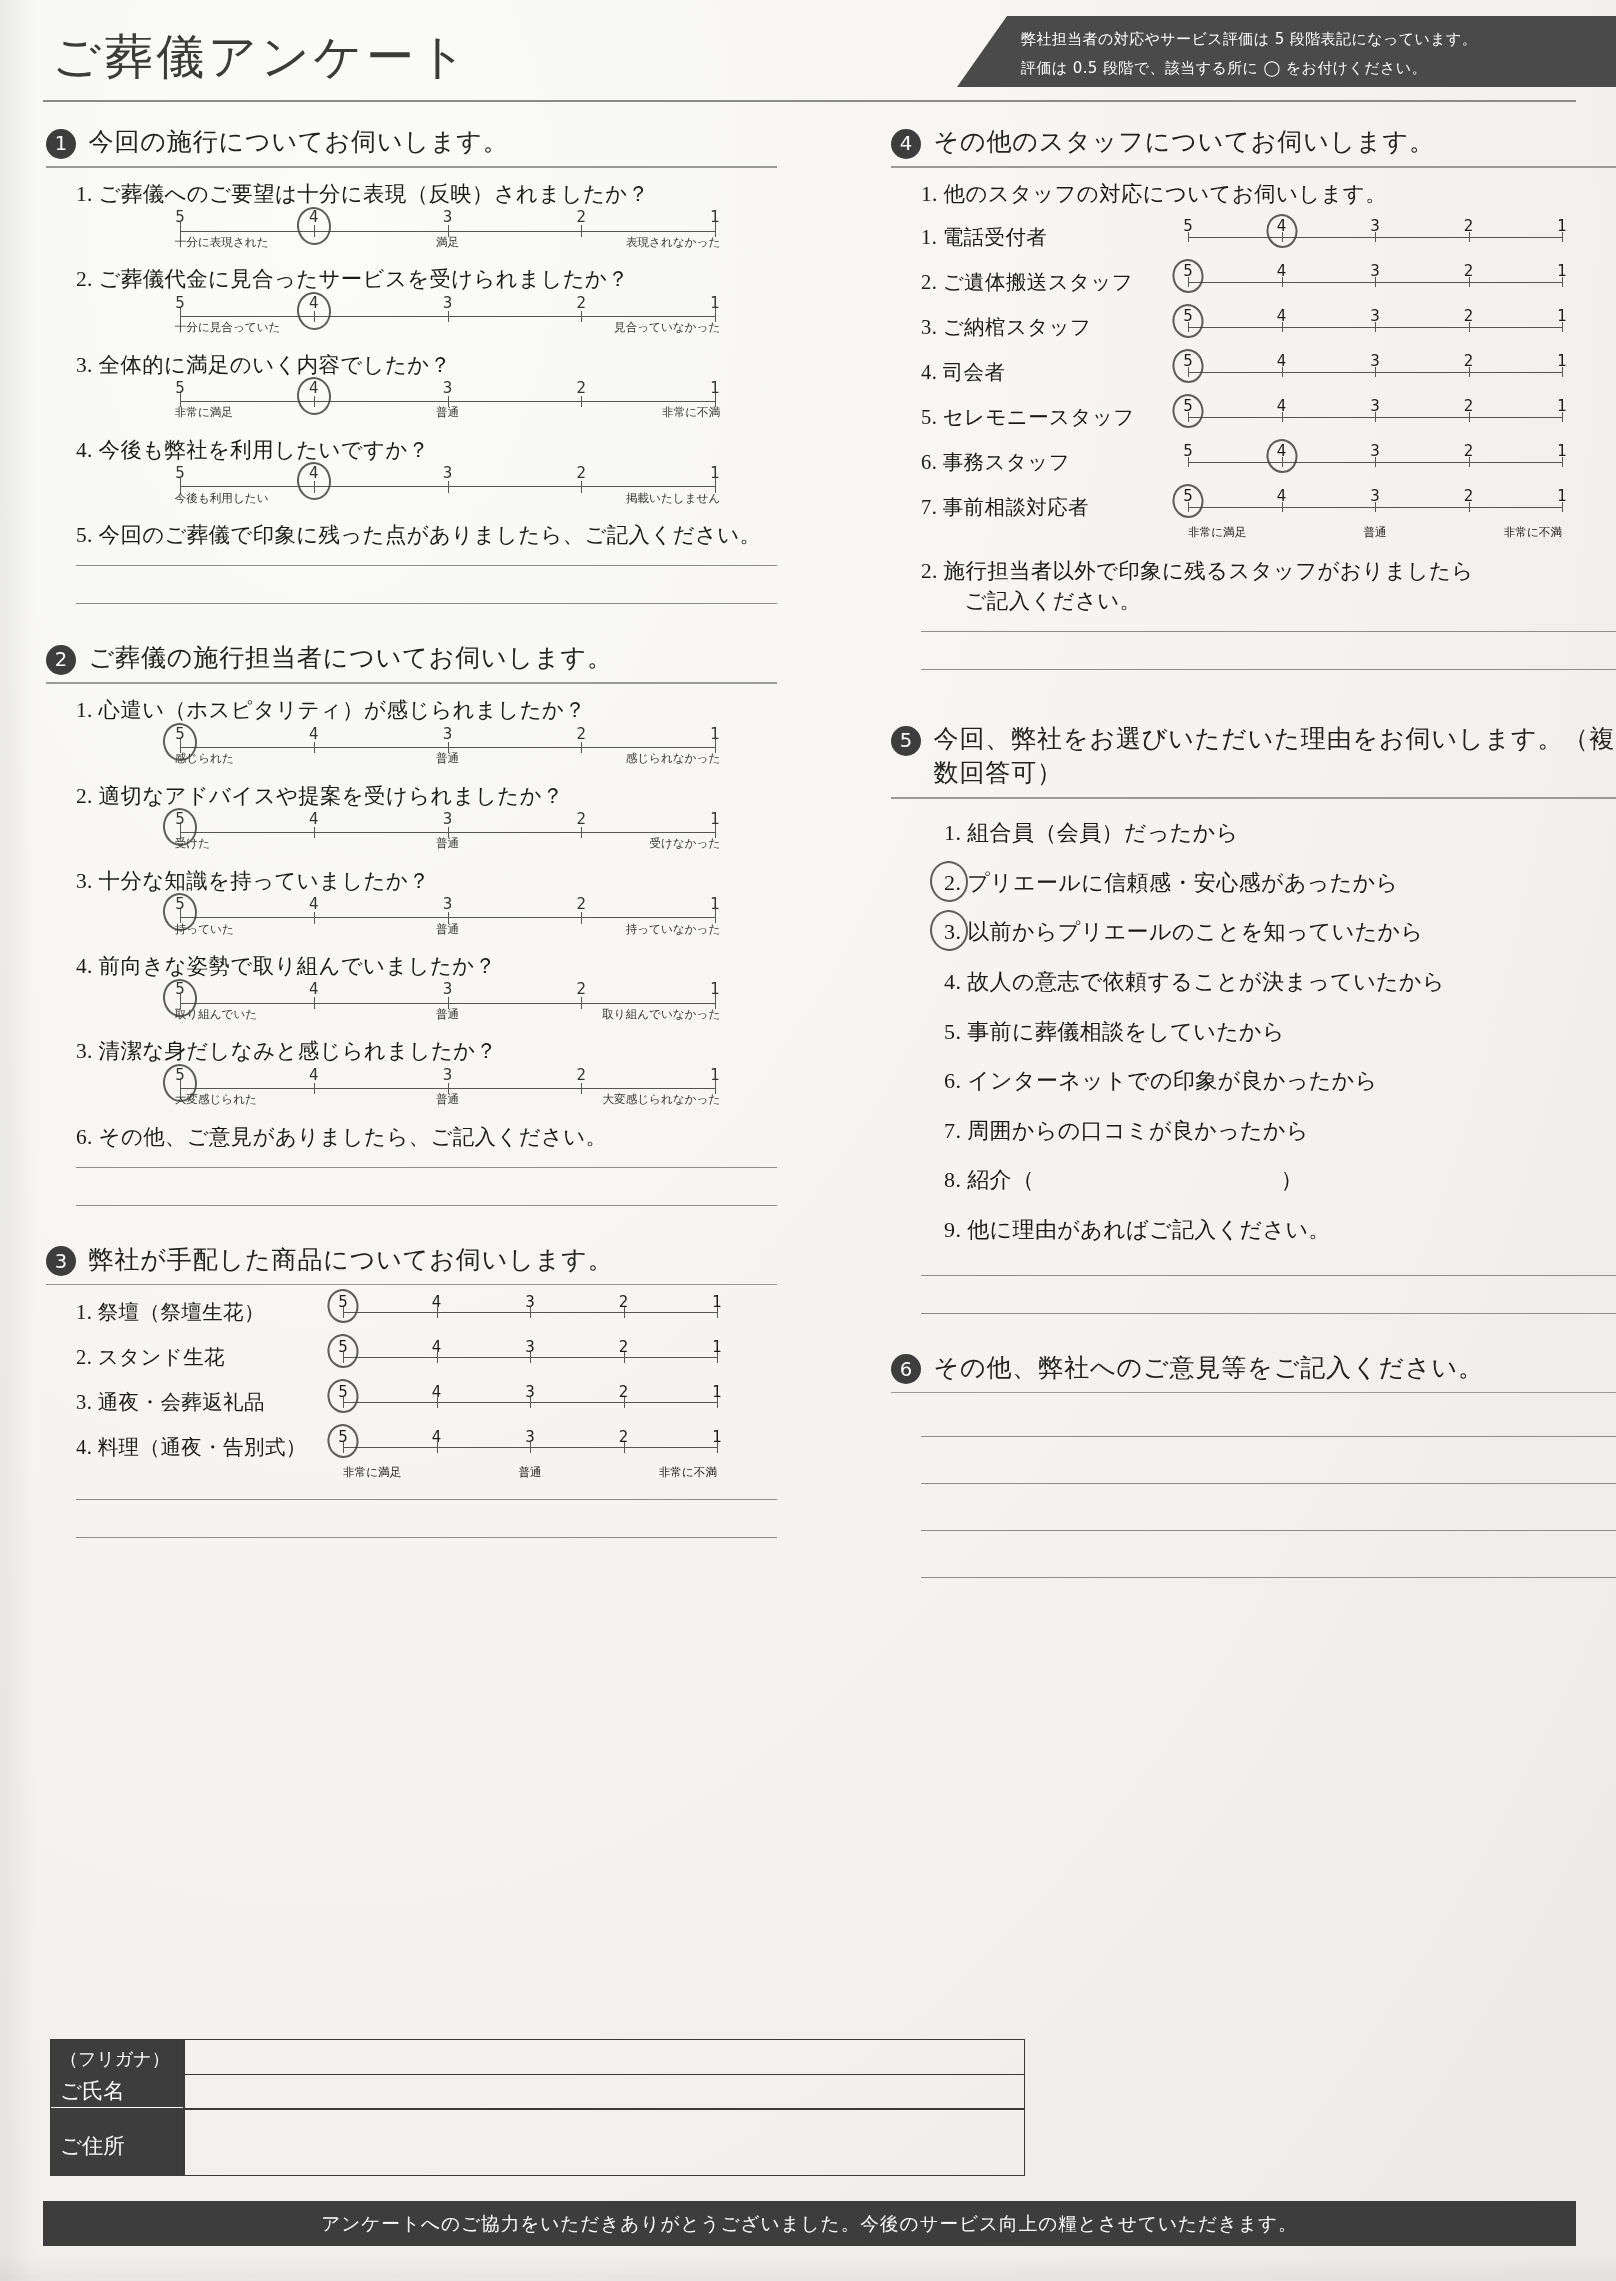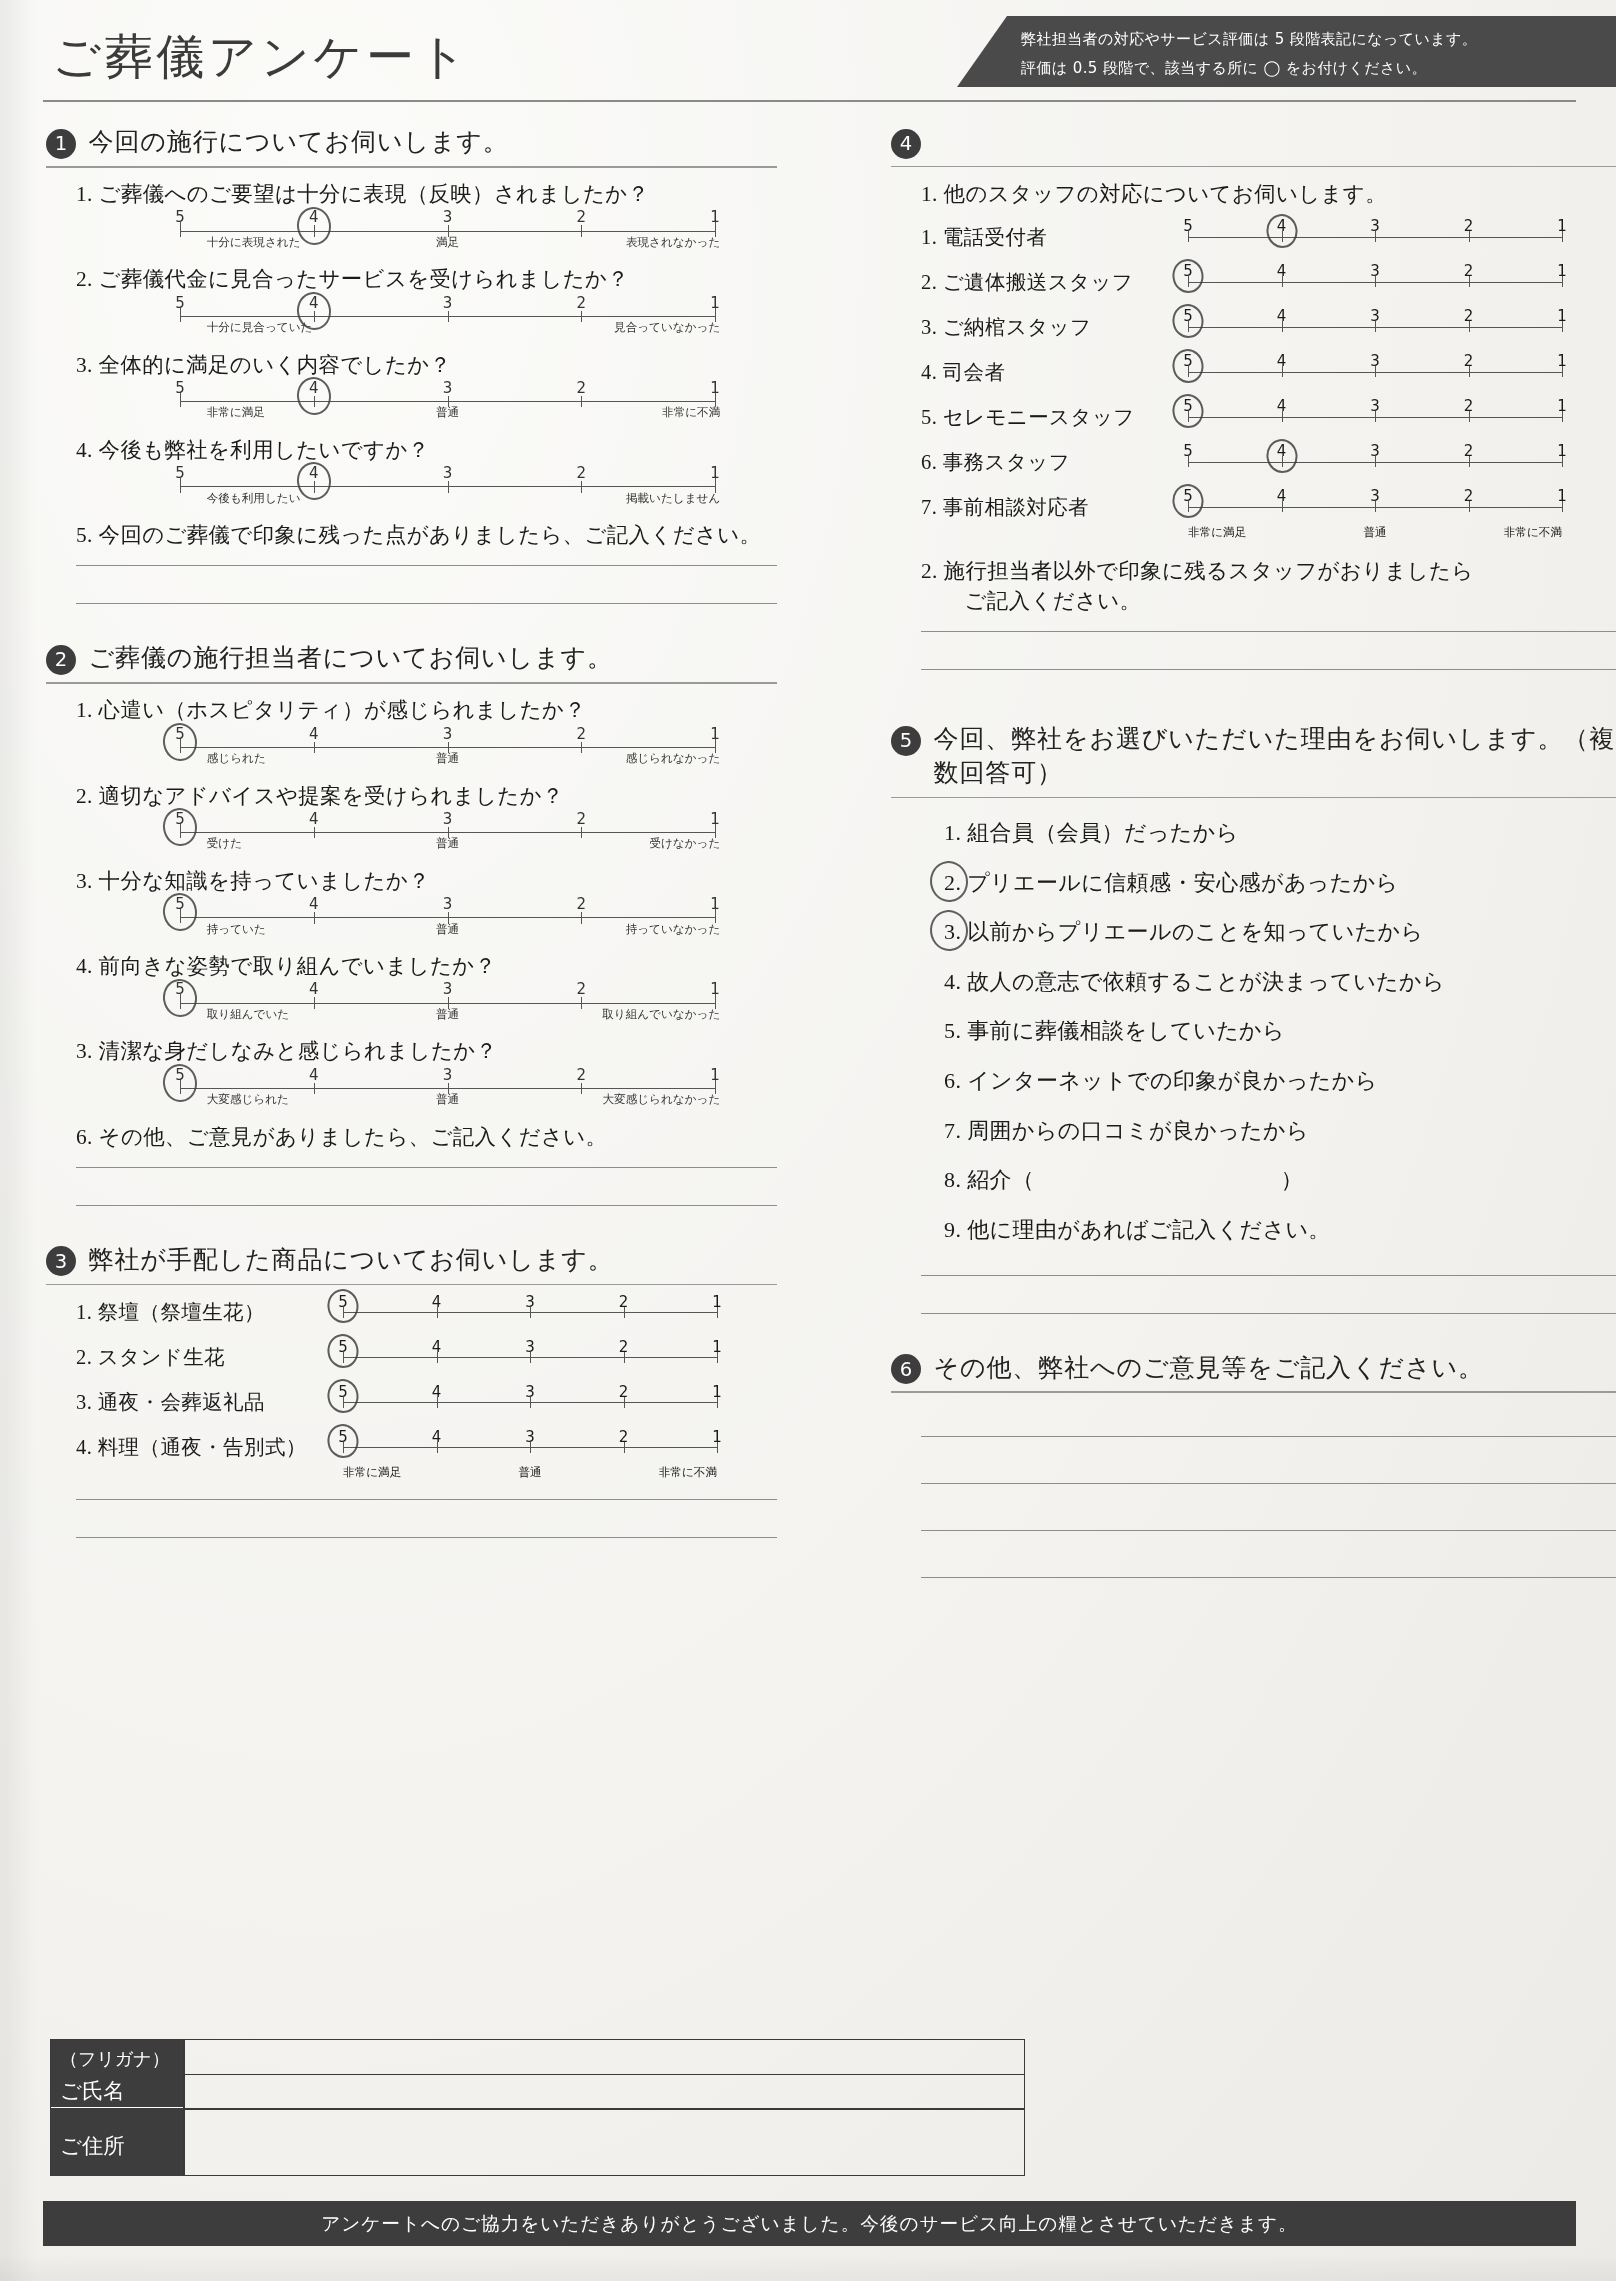--- a/index.html
+++ b/index.html
@@ -59,21 +59,21 @@
 
   .q{font-size:21.4px;margin:12.5px 0 1.8px 30px;letter-spacing:0.4px;line-height:1.4;}
 
   
   .scale{position:relative;height:41px;margin-left:134px;width:535px;}
   .scale .axis{position:absolute;left:0;right:0;top:18.7px;height:0.9px;background:#555;}
   .scale .tick{position:absolute;top:13.4px;width:0.9px;height:11.6px;background:#555;}
   .scale .tickend{position:absolute;top:9.8px;width:0.9px;height:15px;background:#555;}
   .scale .numlab{position:absolute;top:-3.6px;font-size:15px;color:#333;transform:translateX(-50%);font-family:"DejaVu Sans", sans-serif;}
   .scale .endlab{position:absolute;top:23px;font-size:11.6px;color:#333;white-space:nowrap;font-family:"DejaVu Sans", sans-serif;}
-  .scale .endlab.l{left:-5.3px;margin-left:32px;}
+  .scale .endlab.l{left:-5.3px;}
   .scale .endlab.c{left:50%;transform:translateX(-50%);}
   .scale .endlab.r{right:-5.3px;}
   .circ{
     position:absolute;top:-5.3px;width:30px;height:34px;
     border:2.2px solid #3a3a3a;border-radius:50%;
     transform:translateX(-50%) rotate(-8deg);
     opacity:0.82;
   }
 
   .writelines{margin:14.3px 0 0 30px;}
@@ -423,20 +423,21 @@
           <div class="wl"></div>
       </div>
     </div>
   </div>
 
   <div class="col col-r">
 
     <div class="sec">
       <div class="sec-head">
         <div class="num">4</div>
+        <div class="sec-title">その他のスタッフについてお伺いします。</div>
       </div>
       <div class="sec-rule"></div>
 
       <div class="q">1. 他のスタッフの対応についてお伺いします。</div>
 
       <div class="rowq">
         <div class="lbl">1. 電話受付者</div>
         <div class="sc">
             <div class="axis"></div>
             <div class="tick" style="left:0%"></div>

